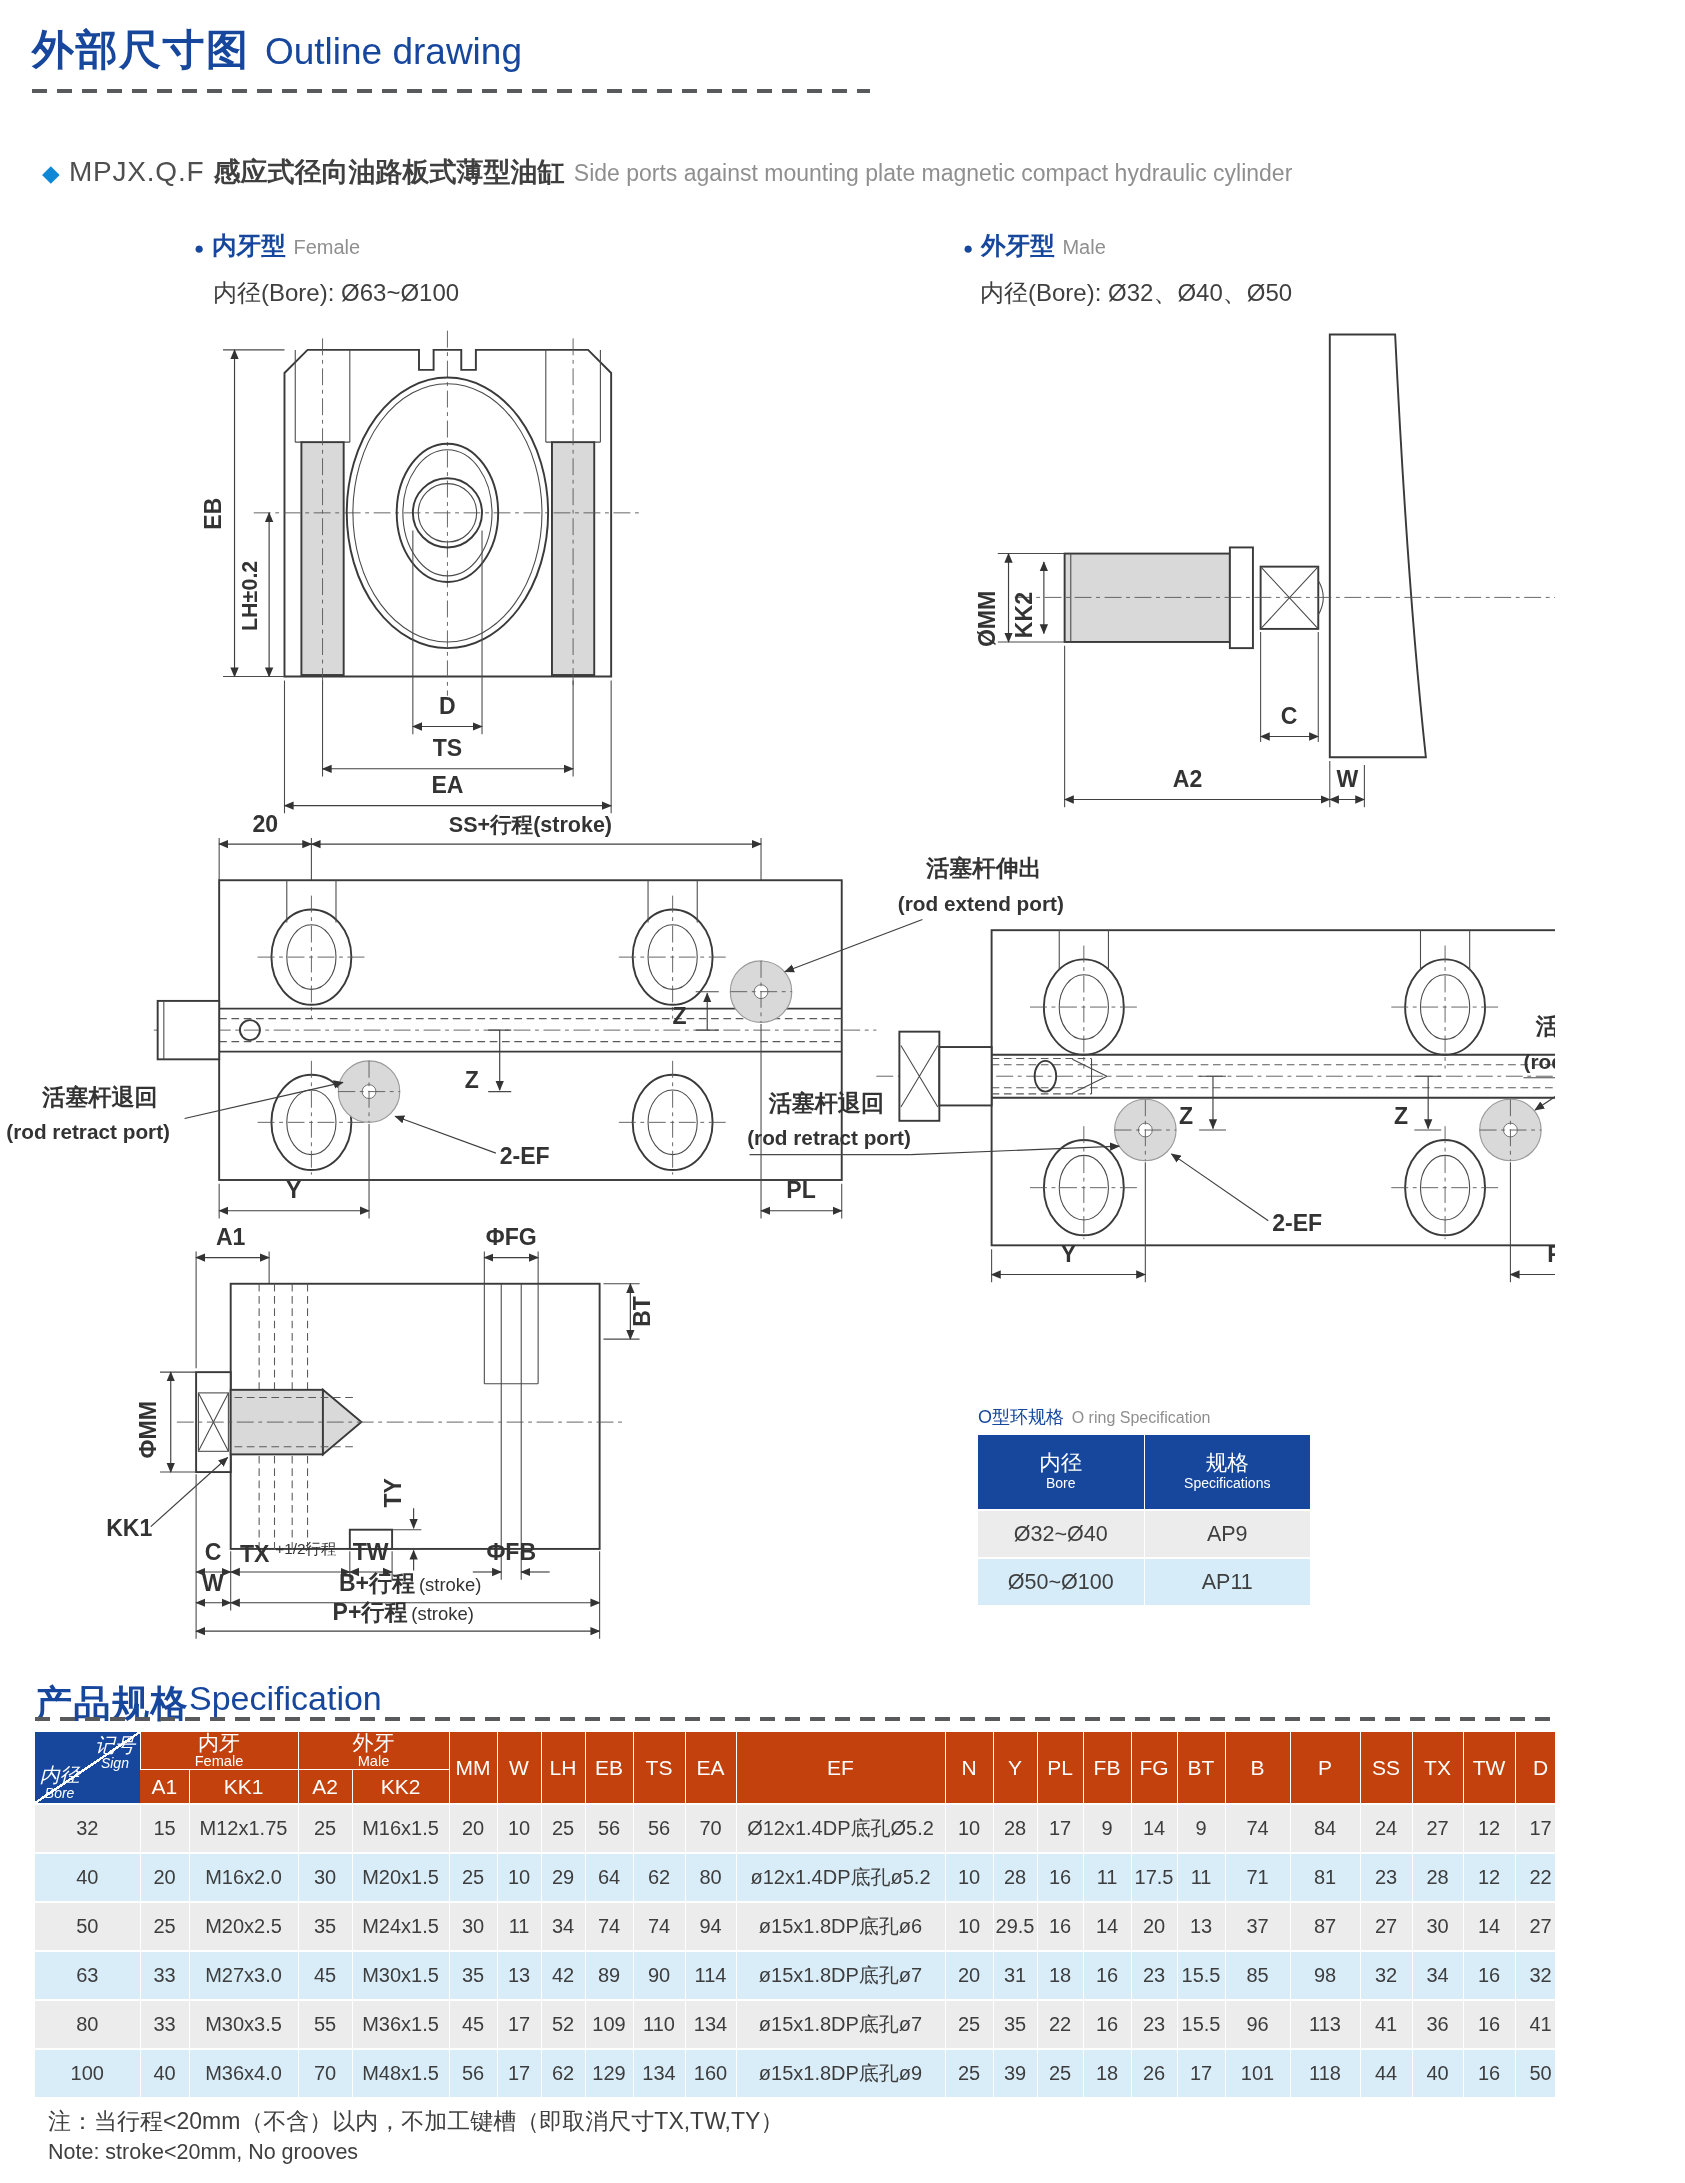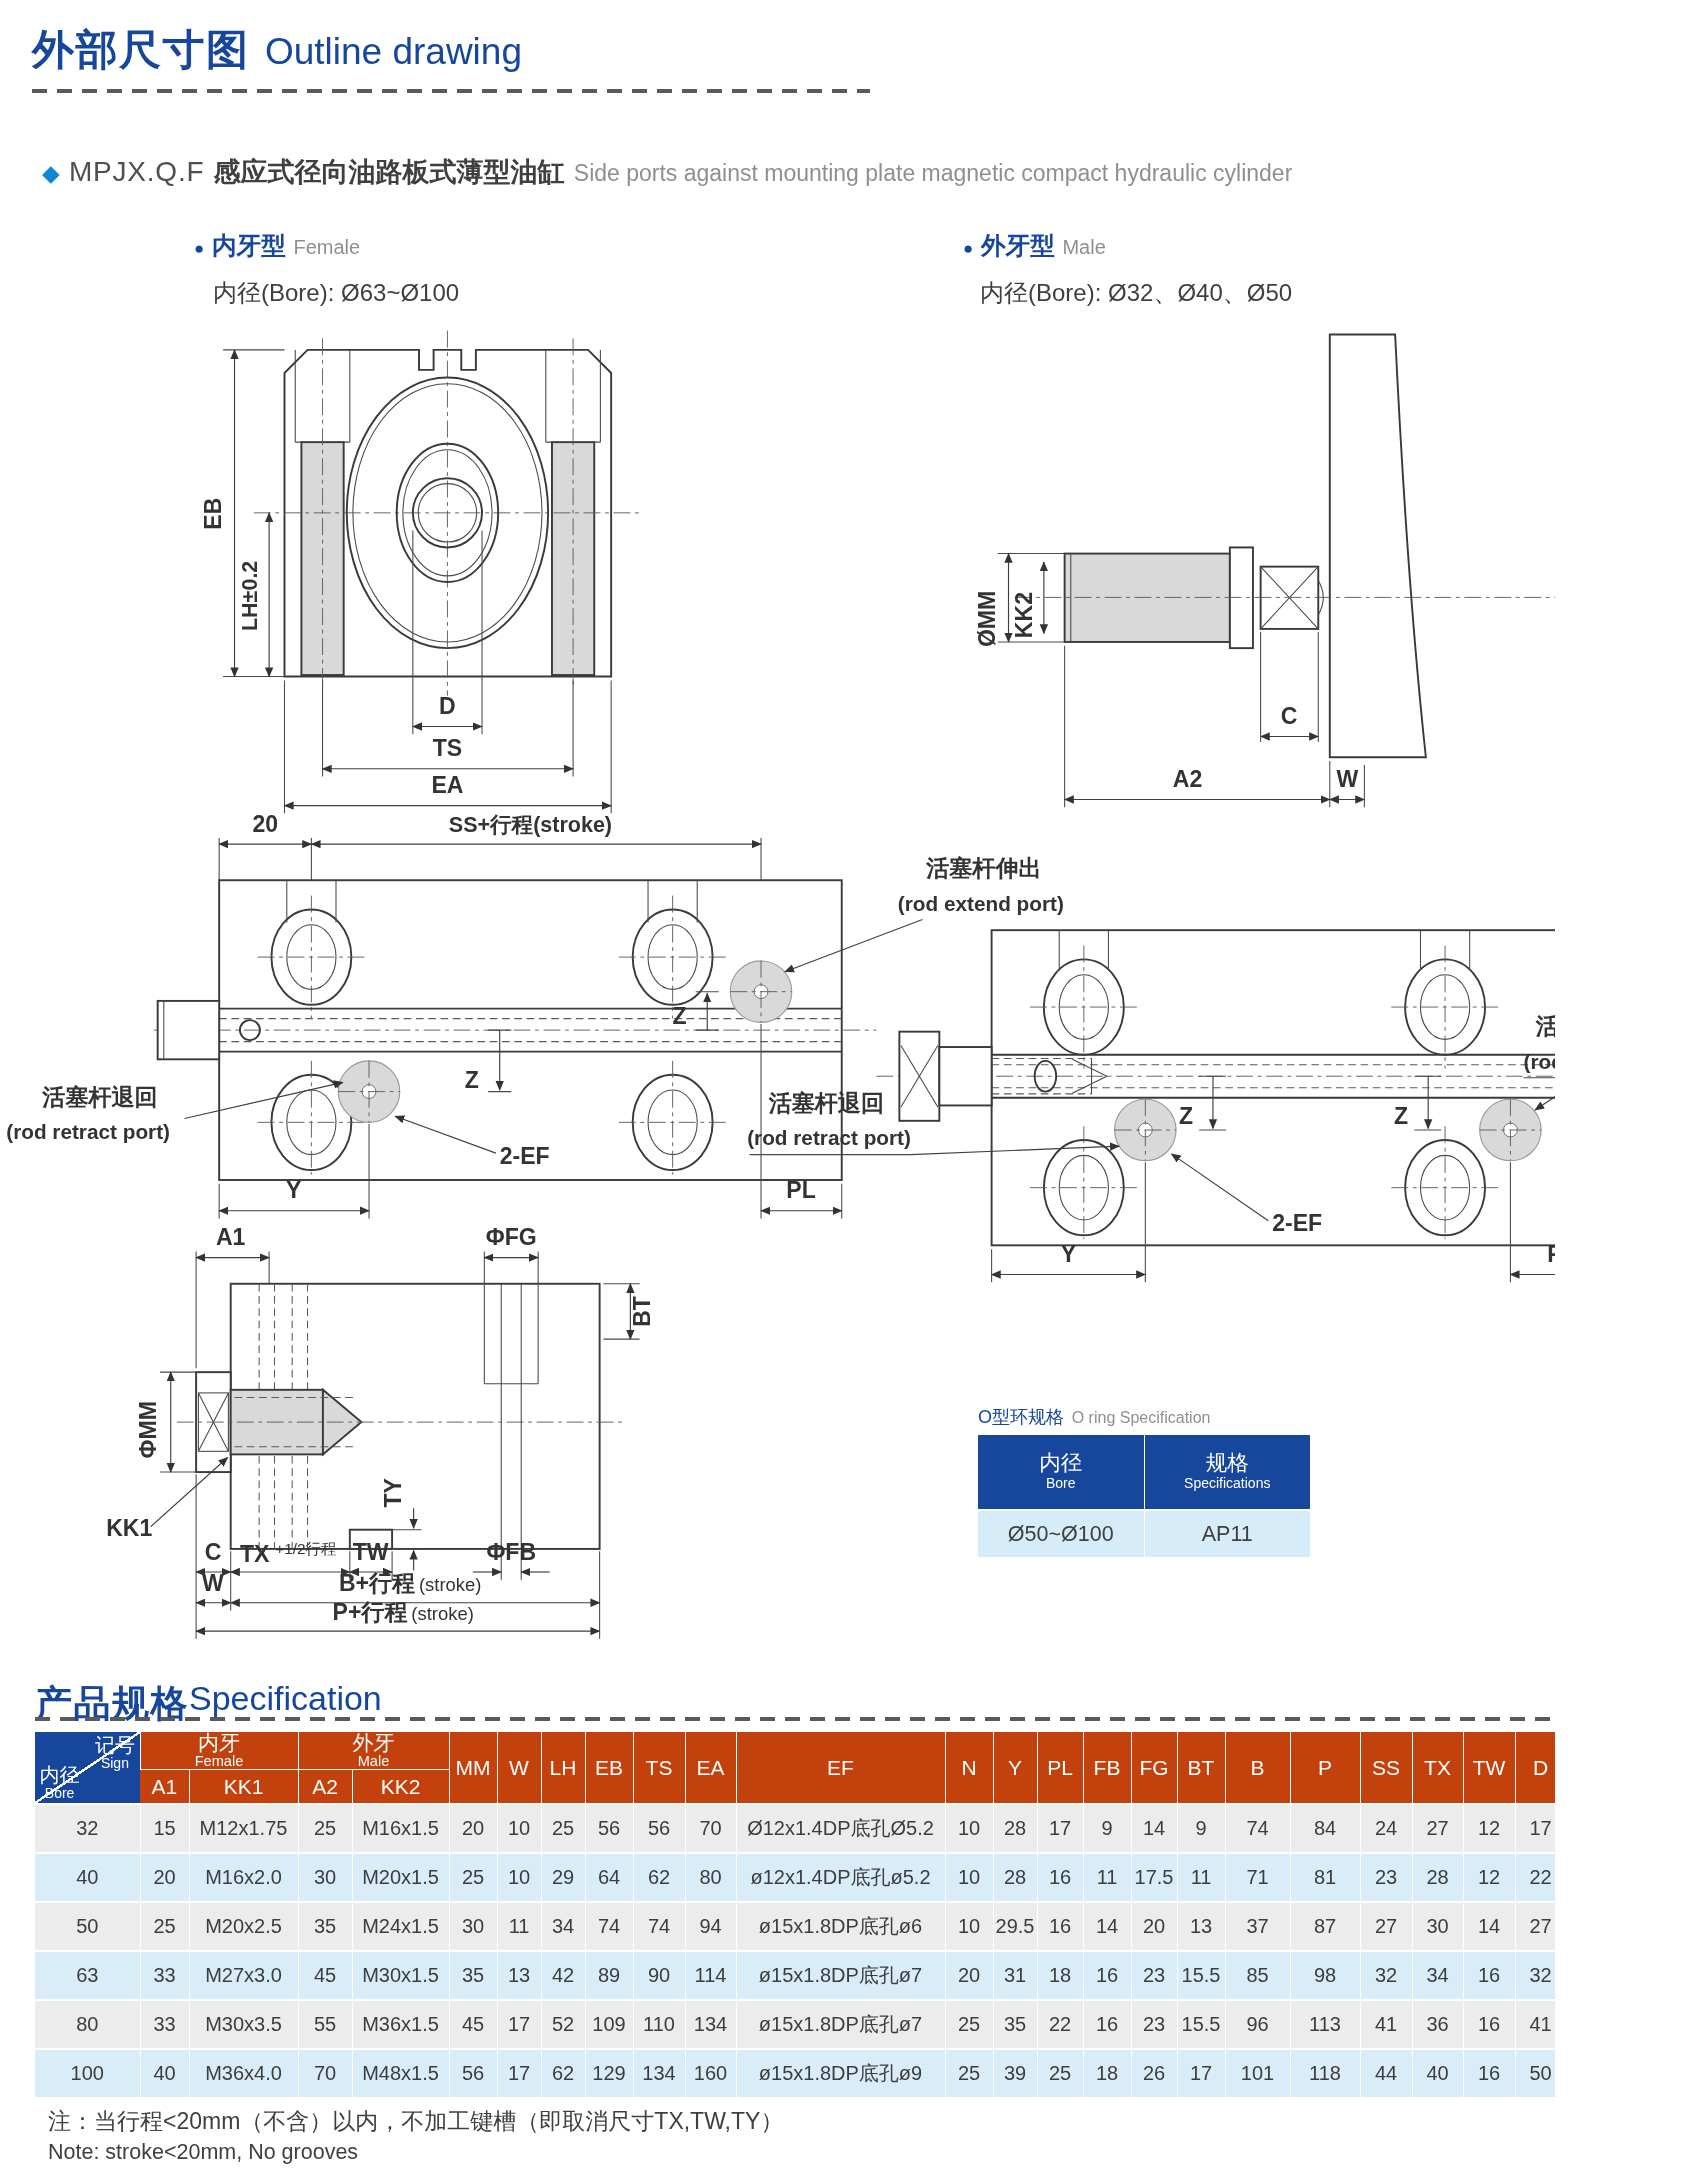--- a/index.html
+++ b/index.html
@@ -66,21 +66,21 @@
   .spec-table th{background:#c2410c;color:#fff;font-weight:400;padding:0;}
   .spec-table thead tr:first-child{height:35px;}
   .spec-table thead tr:last-child{height:35px;}
   .spec-table th + th{border-left:1.5px solid #fff;}
   .spec-table th .g-cn{display:block;font-size:21px;line-height:21.5px;}
   .spec-table th .g-en{display:block;font-size:14.6px;line-height:15.4px;}
   .spec-table th.one{font-size:21px;}
   .spec-table th.sub{font-size:21px;border-top:1.5px solid #fff;}
   .spec-table th.grp{border-bottom:0;}
   .spec-table th.corner{position:relative;border-left:none;
-     background:linear-gradient(to bottom right,#17479d calc(50% - 1.2px),#fff calc(50% - 1.2px),#fff calc(50% + 1.2px),#17479d calc(50% + 1.2px));}
+     background:linear-gradient(to bottom right,#17479d calc(50% - 1.2px),#fff calc(50% - 1.2px),#fff calc(50% + 1.2px),#17479d calc(50% + 1.2px));font-style:italic;}
   .corner .c-top{position:absolute;top:3.1px;right:4.6px;text-align:center;}
   .corner .c-bot{position:absolute;bottom:3.1px;left:4.6px;text-align:center;}
   .corner .cc{display:block;font-size:20px;line-height:21px;}
   .corner .ce{display:block;font-size:14px;line-height:14.6px;}
   .spec-table td{height:47px;text-align:center;font-size:20px;color:#3d3d3d;border-top:2.3px solid #fff;padding:0;}
   .spec-table td + td{border-left:1.5px solid #fff;}
   .spec-table tr.row-gray td{background:#ececec;}
   .spec-table tr.row-blue td{background:#d9edf9;}
 
   .note{position:absolute;left:48px;top:2105px;color:#3f3f3f;}
@@ -379,20 +379,24 @@
             <span class="h-cn">内径</span>
               <span class="h-en">Bore</span>
           </th>
           <th>
             <span class="h-cn">规格</span>
               <span class="h-en">Specifications</span>
           </th>
         </tr>
       </thead>
       <tbody>
+        <tr class="r1">
+          <td>Ø32~Ø40</td>
+          <td>AP9</td>
+        </tr>
         <tr class="r2">
           <td>Ø50~Ø100</td>
           <td>AP11</td>
         </tr>
       </tbody>
     </table>
   </div>
 
   <div class="spec-title">
     <span class="spec-title-cn">产品规格</span>

